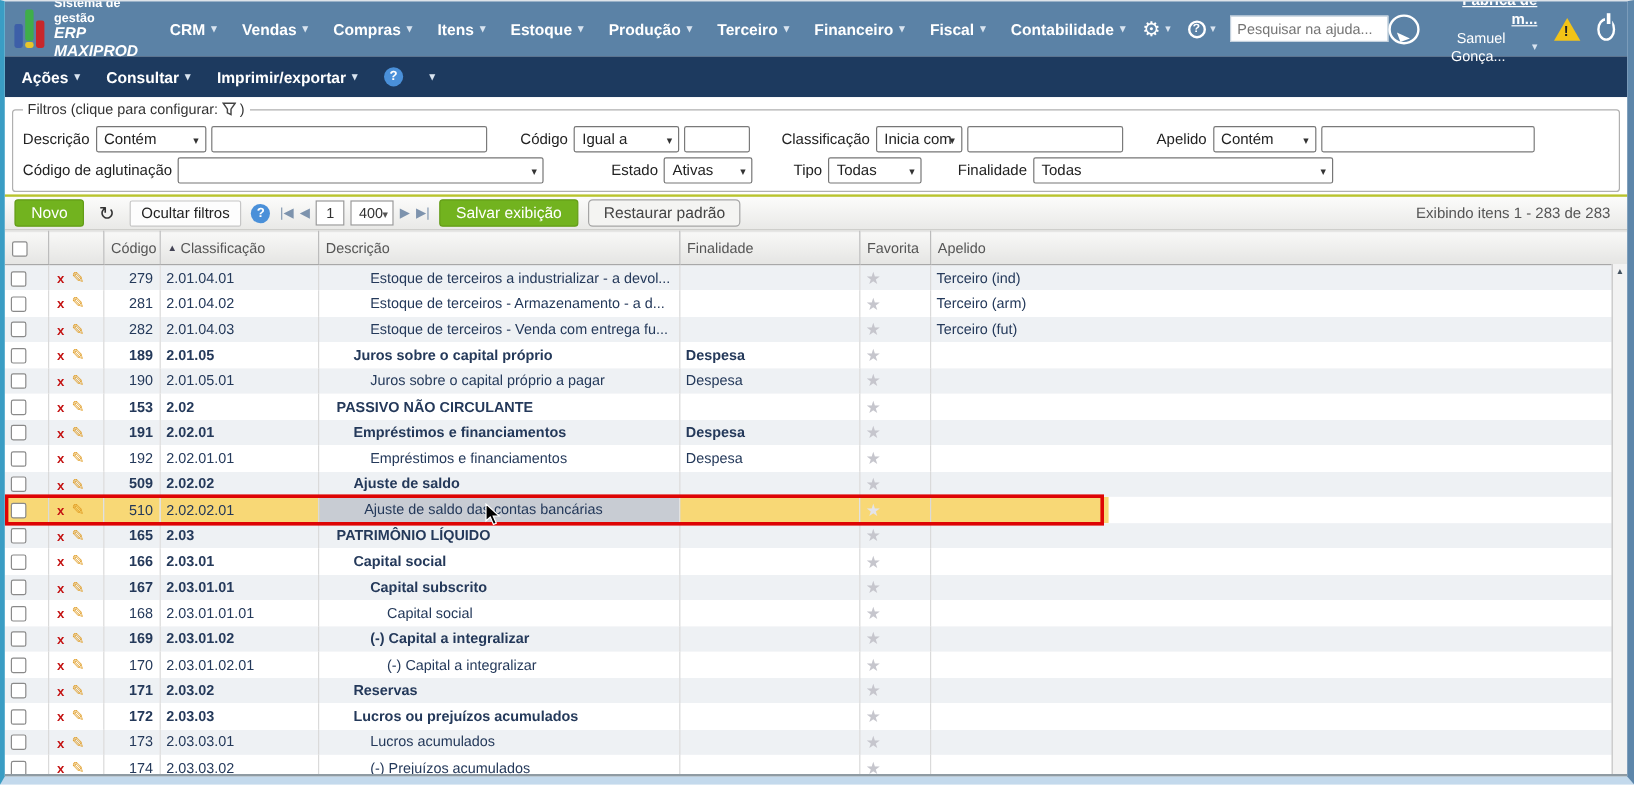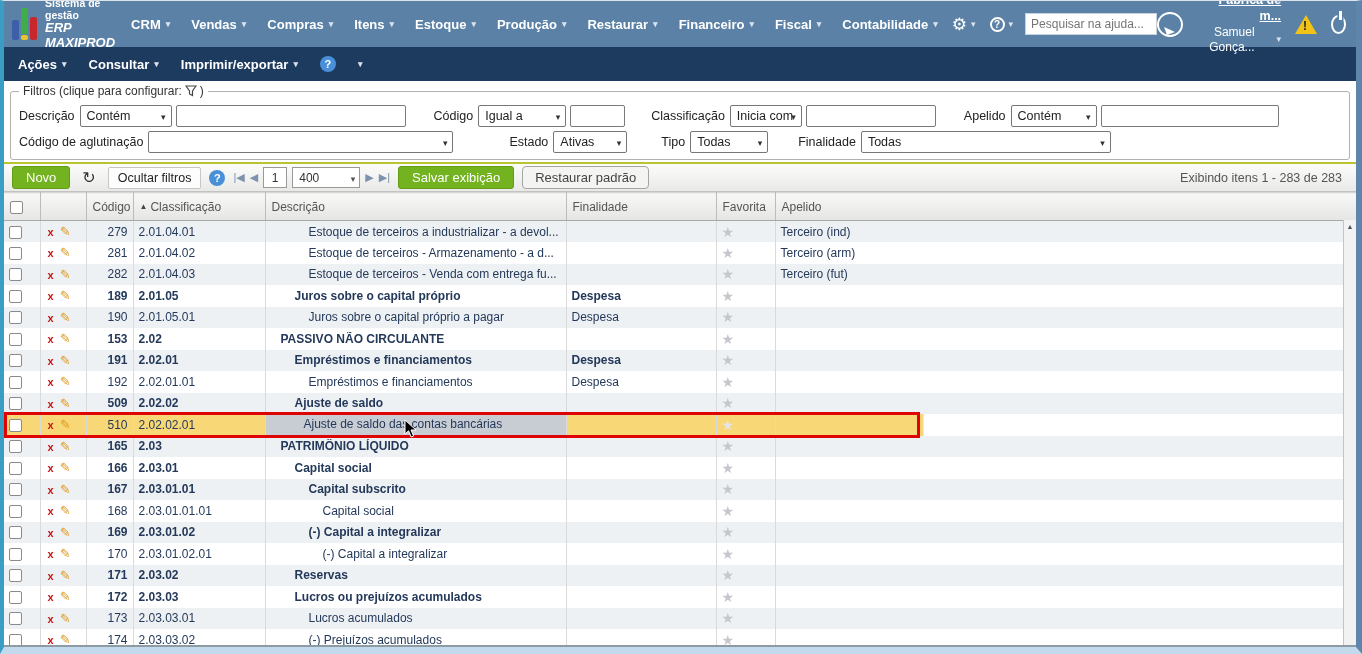--- a/index.html
+++ b/index.html
@@ -68,21 +68,21 @@
     padding:3px 13px; border-radius:3px; cursor:pointer; }
   .btn-flat { background:#fdfdfd; border:1px solid #c6c6c6; color:#222; font-size:12.5px; padding:3px 9px;
     border-radius:2px; cursor:pointer; }
   .btn-gray { background:#f4f4f2; border:1px solid #a5a5a5; color:#444; font-size:13px; padding:3px 12px;
     border-radius:4px; cursor:pointer; }
   .refresh { font-size:16px; color:#333; cursor:pointer; padding:0 4px; }
   .pg { display:flex; align-items:center; gap:5px; color:#7d93ad; font-size:11px; }
   .pgarrow { cursor:pointer; user-select:none; }
   .pgbox { width:24px; height:21px; border:1px solid #999; background:#fff; color:#333; font-size:12px;
     display:flex; align-items:center; justify-content:center; }
-  .pgsize { position:relative; width:68px; height:21px; border:1px solid #999; background:#fff; color:#333;
+  .pgsize { position:relative; width:36px; height:21px; border:1px solid #999; background:#fff; color:#333;
     font-size:12px; padding:3px 16px 0 6px; cursor:pointer; }
   .pgsize .caret { position:absolute; right:4px; top:6px; color:#555; font-size:9px; }
   .items-info { margin-left:auto; font-size:12.5px; color:#555; padding-right:6px; }
 
   
   .gridwrap { position:relative; height:462px; overflow:hidden; }
   table.grid { border-collapse:collapse; table-layout:fixed; width:100%; }
   .grid th { background:linear-gradient(#f8f8f7,#e5e5e3); color:#555; font-weight:normal; font-size:12px;
     text-align:left; height:28px; padding:0 6px; border-right:1px solid #bcbcbc; border-bottom:1px solid #a8a8a8;
     border-top:1px solid #d6d6d4; white-space:nowrap; overflow:hidden; }
@@ -152,21 +152,21 @@
           </span>
       <span class="mitem">
             <span>Estoque</span>
             <span class="caret">▾</span>
           </span>
       <span class="mitem">
             <span>Produção</span>
             <span class="caret">▾</span>
           </span>
       <span class="mitem">
-            <span>Restaurar</span>
+            <span>Terceiro</span>
             <span class="caret">▾</span>
           </span>
       <span class="mitem">
             <span>Financeiro</span>
             <span class="caret">▾</span>
           </span>
       <span class="mitem">
             <span>Fiscal</span>
             <span class="caret">▾</span>
           </span>

